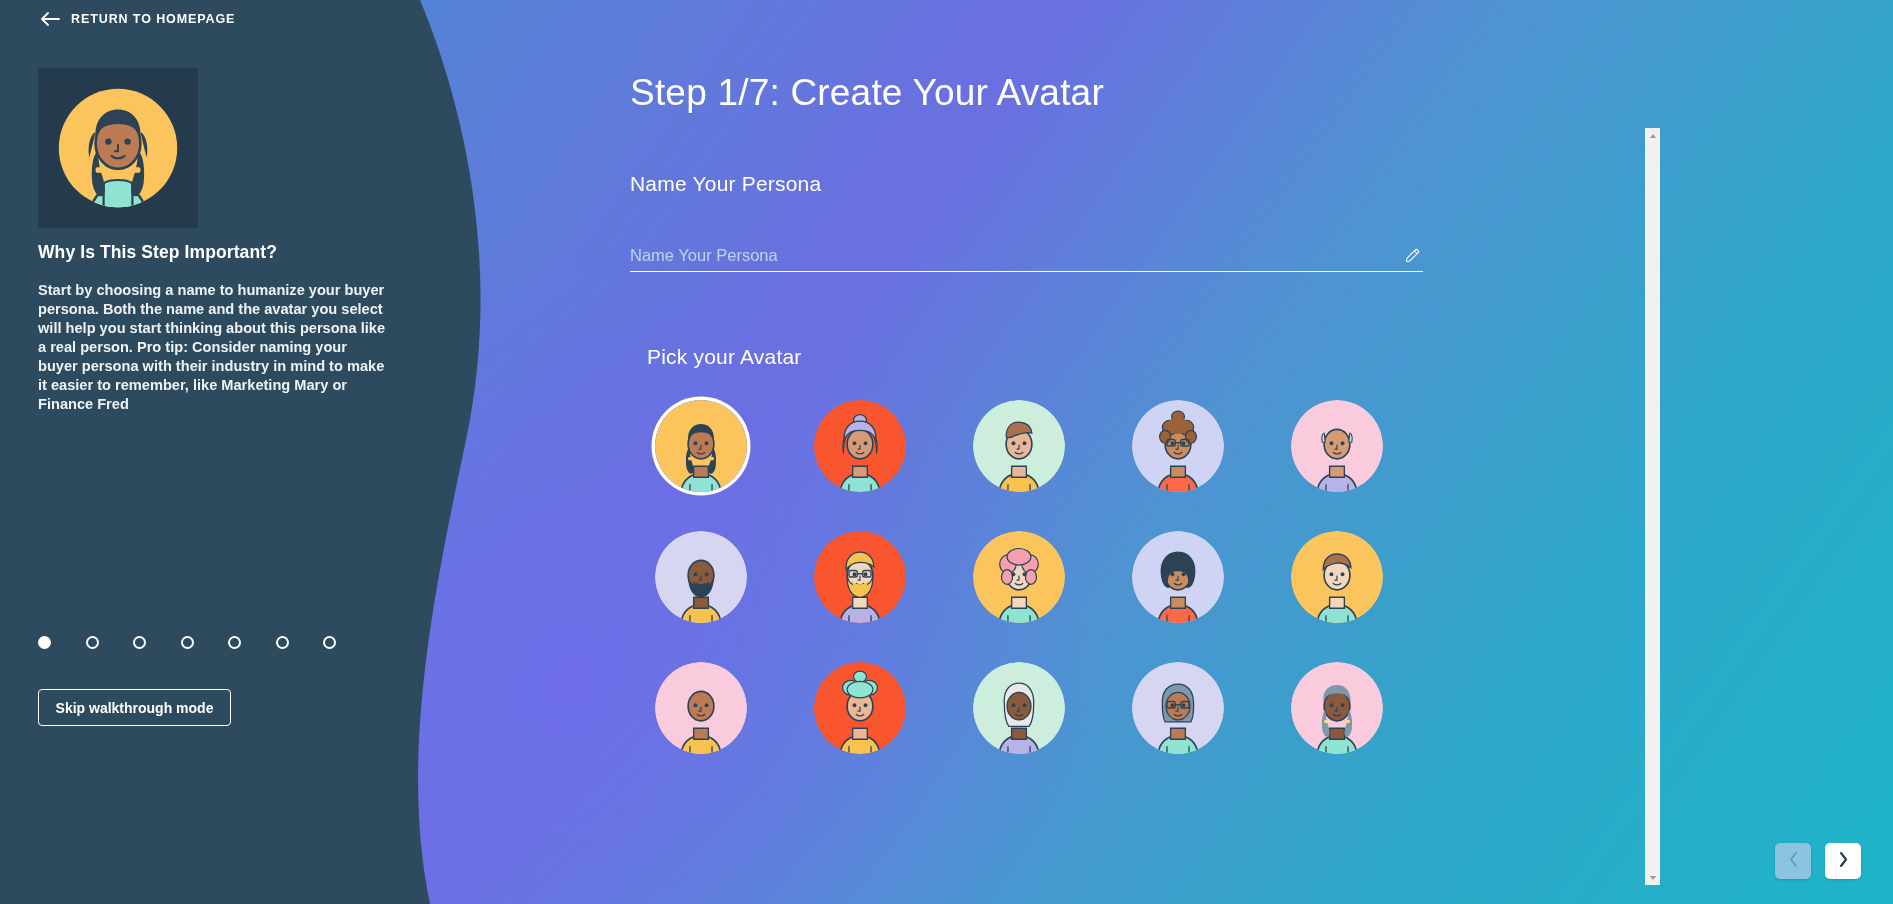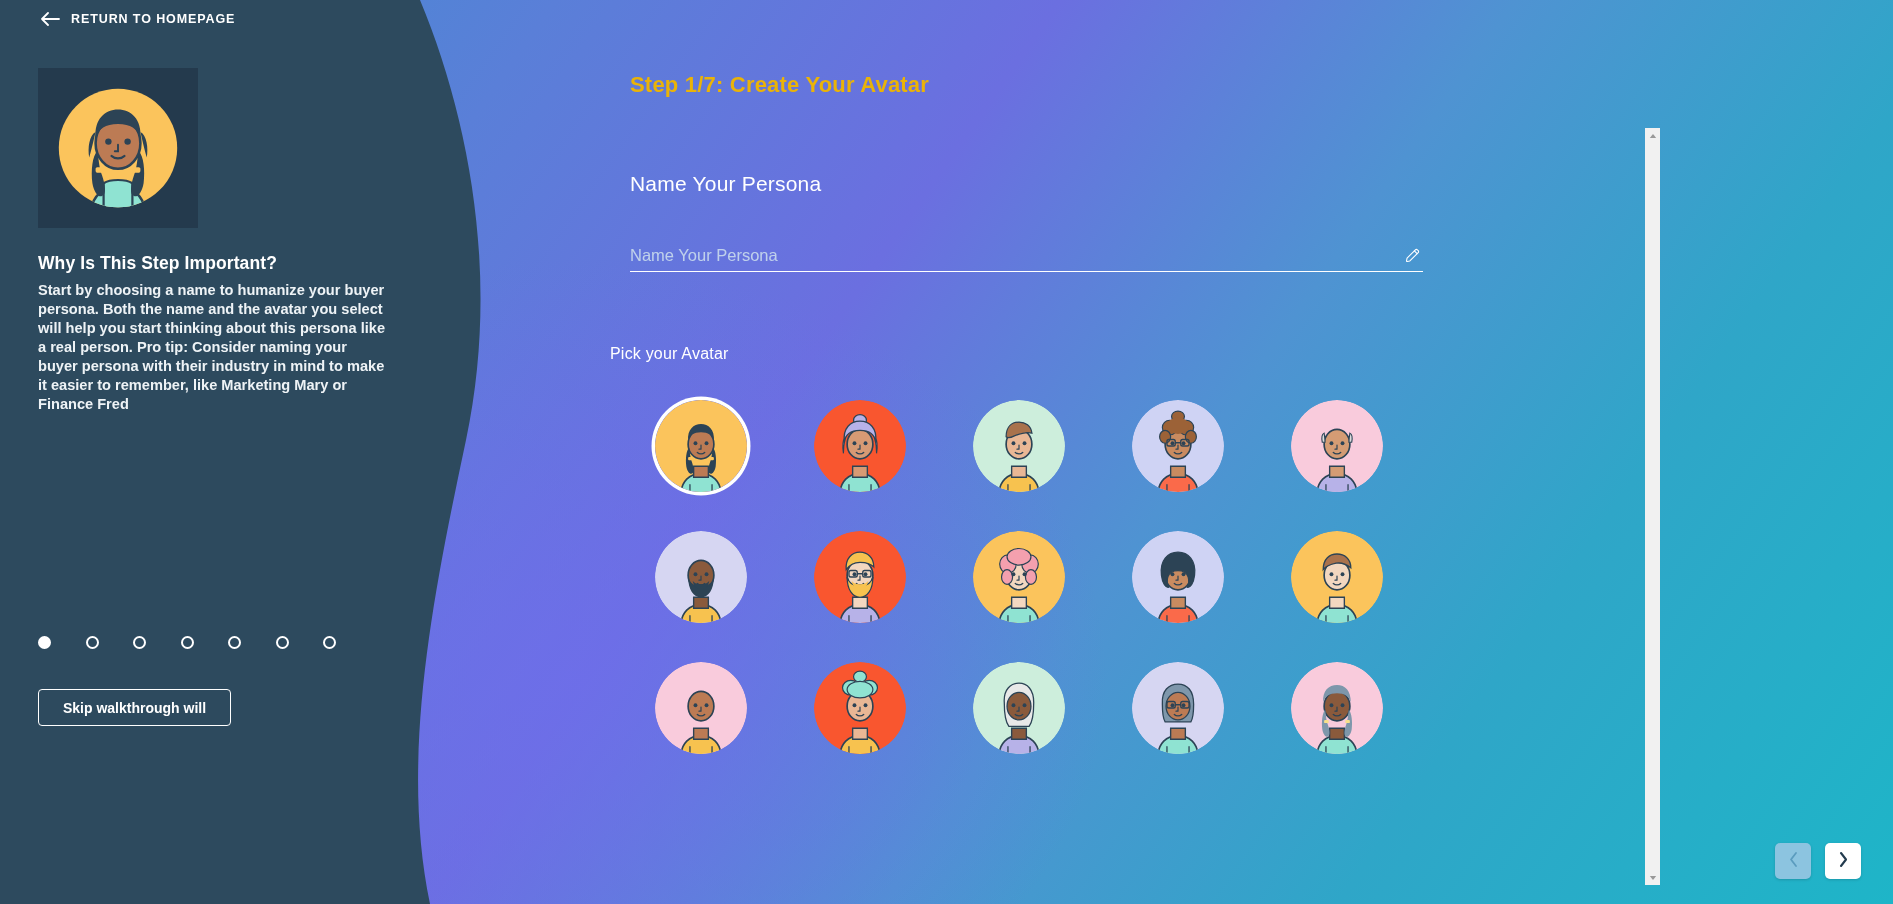--- a/index.html
+++ b/index.html
@@ -55,21 +55,20 @@
     background: #243a4d;
   }
   .preview-card svg { display:block; width:160px; height:160px; }
 
   
   .side-title {
     position: absolute; left: 38px; top: 242px;
     width: 360px;
     font-size: 17.5px; font-weight: 700; color: #ffffff;
     letter-spacing: .1px;
-    margin-top: 11px;
   }
   .side-copy {
     position: absolute; left: 38px; top: 281px;
     width: 348px;
     font-size: 14.6px; font-weight: 700; line-height: 19px;
     color: #eef3f6;
   }
 
   
   .dots {
@@ -95,21 +94,21 @@
   }
 
   
   .content {
     position: absolute; left: 0; top: 0;
     width: 1893px; height: 904px;
     z-index: 3;
   }
   .step-title {
     position: absolute; left: 630px; top: 72px;
-    font-size: 22px; font-weight: 700; color: #eab308;
+    font-size: 37px; font-weight: 400; color: #ffffff;
     letter-spacing: .2px;
   }
   .field-label {
     position: absolute; left: 630px; top: 172px;
     font-size: 21px; font-weight: 400; color: #ffffff;
     letter-spacing: .2px;
   }
   .name-field-wrap {
     position: absolute; left: 630px; top: 240px;
     width: 793px; height: 32px;
@@ -119,22 +118,22 @@
   .name-input {
     flex: 1 1 auto; height: 30px;
     background: transparent; border: none; outline: none;
     color: #ffffff; font-size: 16.5px;
     font-family: "Liberation Sans", sans-serif;
   }
   .name-input::placeholder { color: #cfe1ee; opacity: .85; }
   .pencil-icon { width: 17px; height: 17px; margin-right: 2px; cursor: pointer; }
 
   .pick-label {
-    position: absolute; left: 610px; top: 345px;
-    font-size: 16px; font-weight: 400; color: #ffffff;
+    position: absolute; left: 647px; top: 345px;
+    font-size: 21px; font-weight: 400; color: #ffffff;
     letter-spacing: .2px;
   }
 
   
   .avatar-grid {
     position: absolute; left: 655px; top: 400px;
     width: 690px;
     display: grid;
     grid-template-columns: repeat(5, 159px);
     grid-auto-rows: 131px;
@@ -635,16 +634,16 @@
       <div class="dots" id="progress-dots">
           <div class="dot active"></div>
           <div class="dot"></div>
           <div class="dot"></div>
           <div class="dot"></div>
           <div class="dot"></div>
           <div class="dot"></div>
           <div class="dot"></div>
         </div>
 
-      <button class="skip-btn">Skip walkthrough will</button>
+      <button class="skip-btn">Skip walkthrough mode</button>
     </div>
   </div>
 </div>
 
 </body></html>

